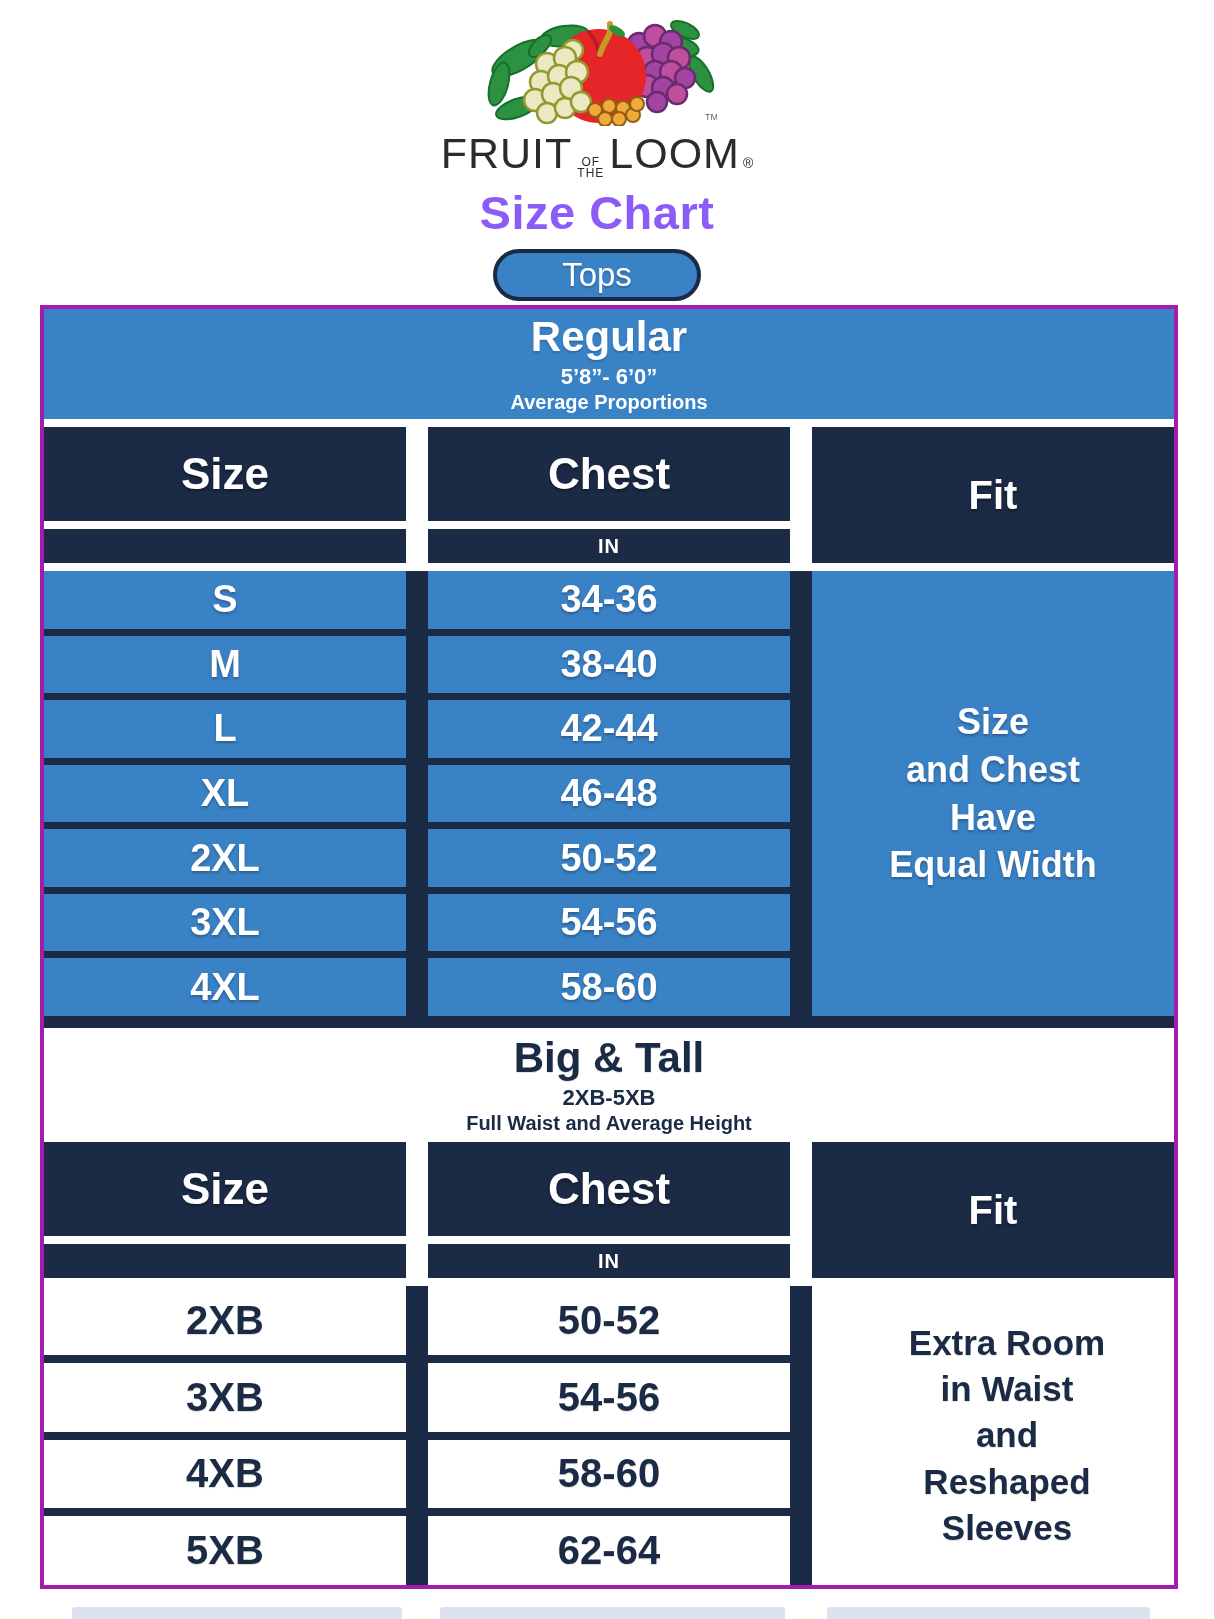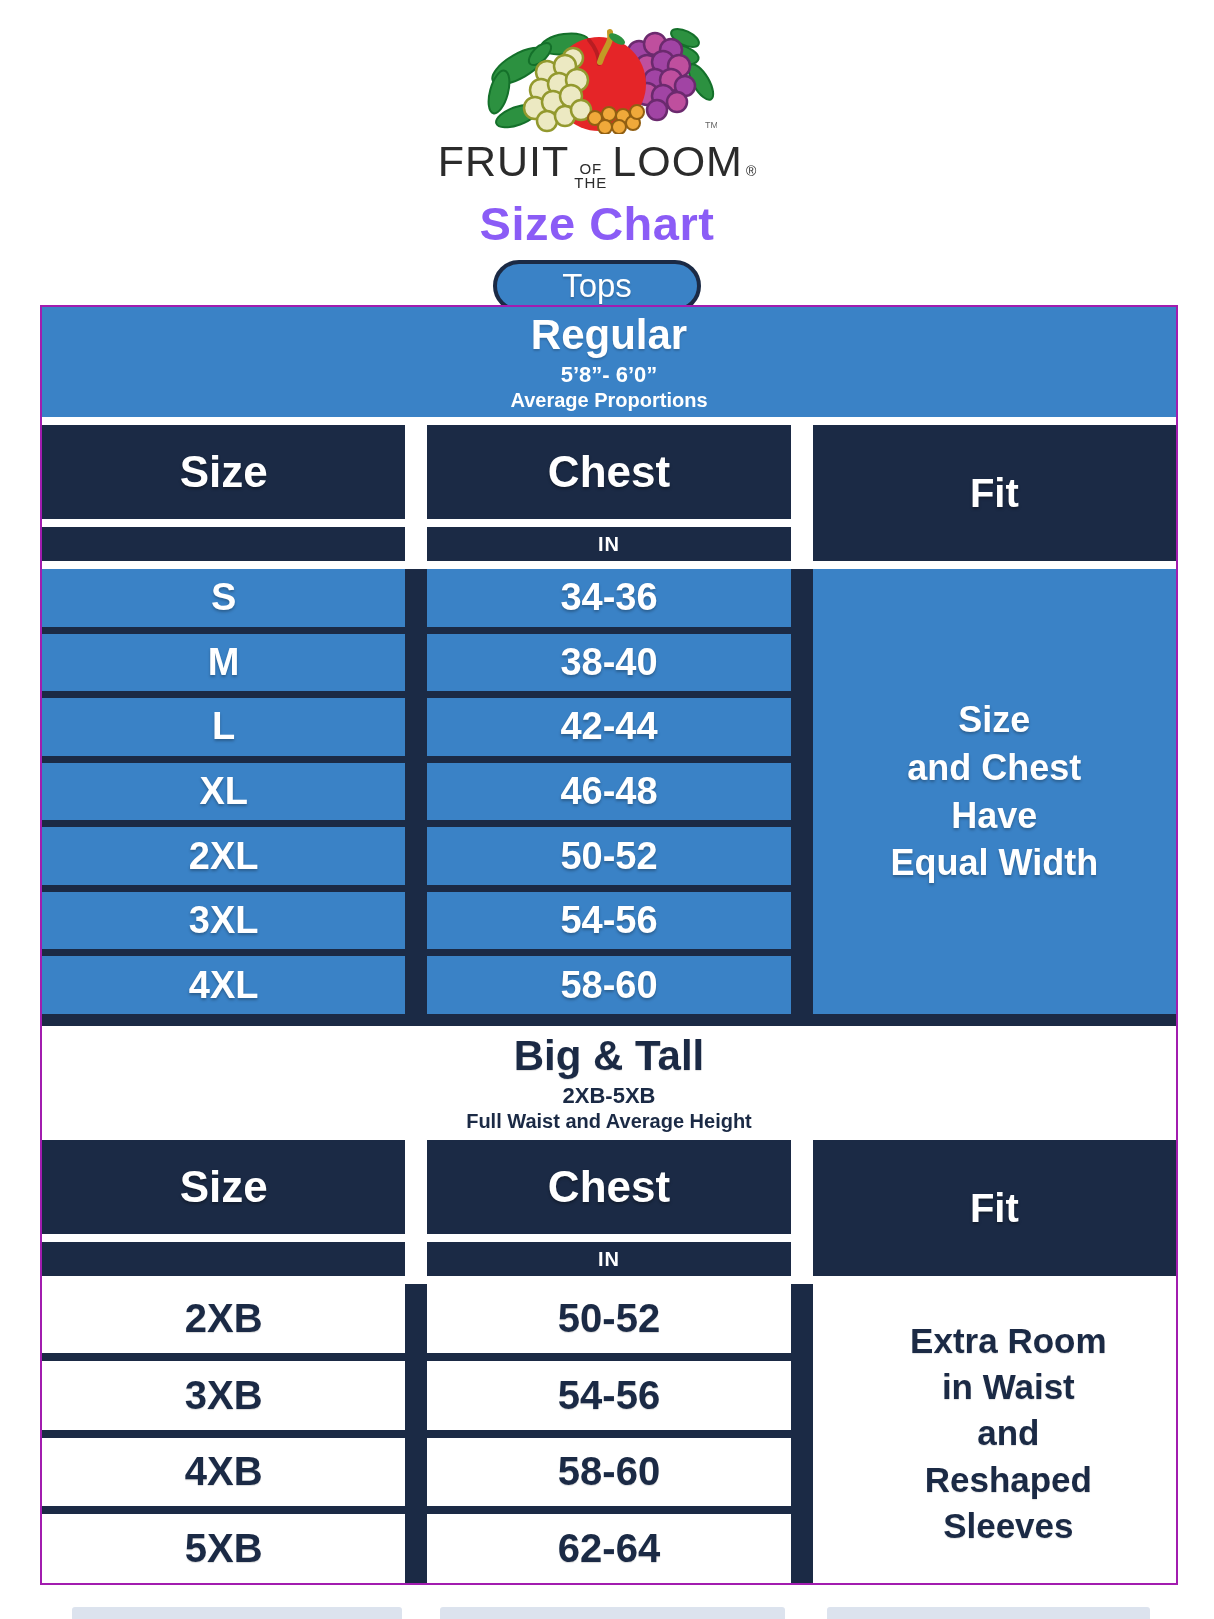--- a/index.html
+++ b/index.html
@@ -9,31 +9,31 @@
     font-family: "Liberation Sans", sans-serif;
     overflow: hidden;
     position: relative;
   }
   .canvas { position: relative; width: 1214px; height: 1619px; background:#fff; }
 
   
   .brand {
     position: absolute; top: 0; left: 0; width: 1194px;
     display: flex; flex-direction: column; align-items: center;
-    padding-top: 24px;
+    padding-top: 16px;
   }
   .logo-svg { display: block; }
   .wordmark {
     display: flex; align-items: baseline;
     color: #2b2b2b; margin-top: 6px; line-height: 1;
   }
   .wm-big { font-size: 43px; font-weight: 400; letter-spacing: 1px; }
   .wm-stack {
     display: flex; flex-direction: column; text-align: center;
-    font-size: 15px; font-weight: 400; letter-spacing: 1px;
+    font-size: 12px; font-weight: 400; letter-spacing: 1px;
     margin: 0 5px; transform: translateY(-2px); line-height: 0.95;
   }
   .wm-reg { font-size: 14px; margin-left: 3px; }
   .page-title {
     margin-top: 3px;
     color: #8b5cf6; font-size: 47px; font-weight: 700;
     letter-spacing: 0.5px;
   }
   .category-pill {
     margin-top: 9px;
@@ -42,21 +42,21 @@
     border: 4px solid #1b2a45;
     border-radius: 999px;
     display: flex; align-items: center; justify-content: center;
     color: #fff; font-size: 33px; font-weight: 400;
     text-shadow: 0 2px 2px rgba(0,0,0,0.2);
   }
 
   
   .size-table {
     position: absolute; left: 40px; top: 305px; width: 1138px;
-    border: 2px solid #a21caf;
+    border: 4px solid #a21caf;
     background: #fff;
   }
   .banner {
     display: flex; flex-direction: column; align-items: center; justify-content: center;
     text-align: center;
   }
   .banner-regular { height: 110px; background: #3a82c6; color: #fff; }
   .banner-bigtall { height: 114px; background: #fff; color: #1b2a45; }
   .banner .b-title  { font-size: 42px; font-weight: 700; line-height: 1.1; text-shadow: 0 2px 2px rgba(0,0,0,0.18); }
   .banner-bigtall .b-title { text-shadow: 0 1px 1px rgba(0,0,0,0.12); }

